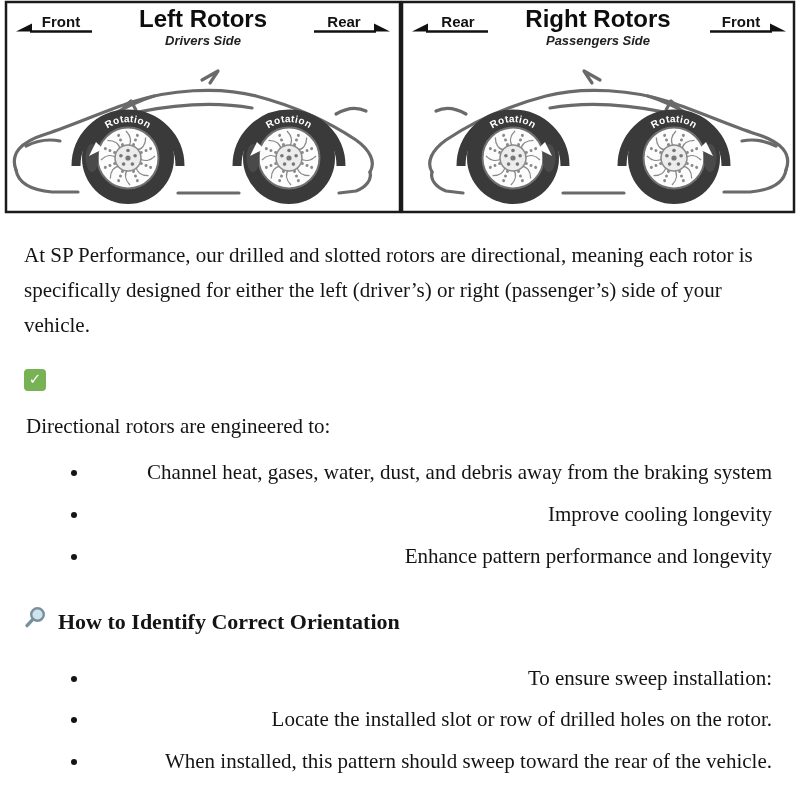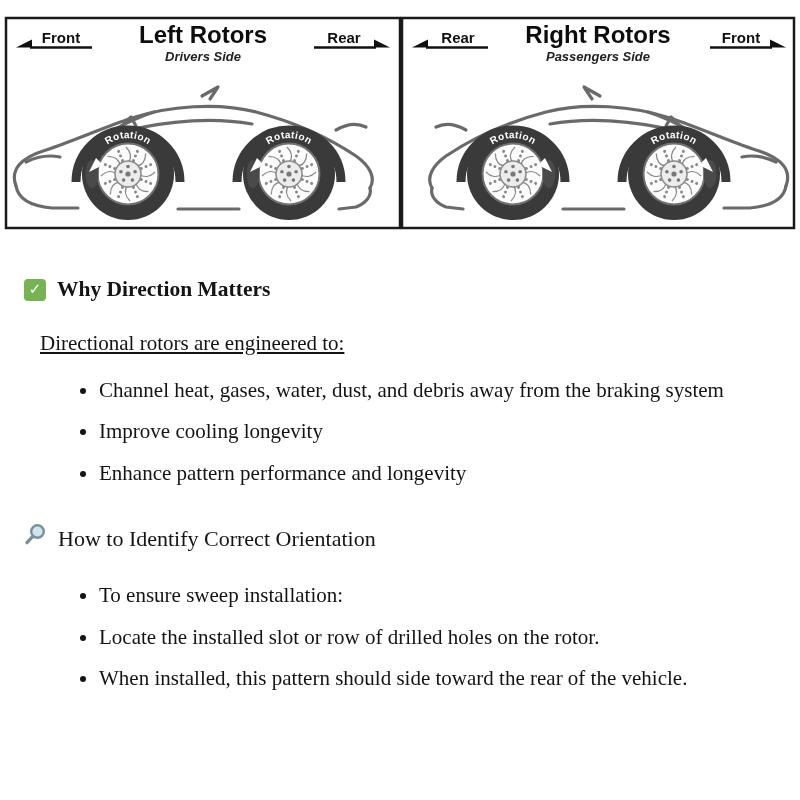--- a/index.html
+++ b/index.html
@@ -2,21 +2,21 @@
 <html><head>
 <meta charset="utf-8">
 <style>
   * { margin: 0; padding: 0; box-sizing: border-box; }
   html, body { background: #ffffff; }
   body {
     width: 800px;
     font-family: "Liberation Serif", "DejaVu Serif", serif;
     color: #141414;
   }
-  .diagram-wrap { padding: 16px 4px 0 4px; }
+  .diagram-wrap { padding: 0 4px 0 4px; }
   svg text { font-family: "Liberation Sans", "DejaVu Sans", sans-serif; }
   .dir-label   { font-size: 15px; font-weight: bold; fill: #111; }
   .panel-title { font-size: 24px; font-weight: bold; fill: #0d0d0d; }
   .panel-sub   { font-size: 13px; font-weight: bold; font-style: italic; fill: #222; }
   .rot         { font-size: 10px; font-weight: bold; fill: #ffffff; letter-spacing: .4px; }
   .uline  { stroke: #111; stroke-width: 2.4; }
   .sketch { fill: none; stroke: #6a6a6a; stroke-width: 3.2; stroke-linecap: round; stroke-linejoin: round; }
   .slot   { fill: none; stroke: #8a8a8a; stroke-width: 1.3; }
   .hole   { fill: #8a8a8a; }
 
@@ -27,38 +27,38 @@
   }
   .intro { margin: 8px 0 10px 0; }
   .section-heading {
     display: flex;
     align-items: center;
     gap: 11px;
     margin: 26px 0 18px 0;
     font-size: 21.5px;
     font-weight: bold;
   }
-  .section-heading.regular { font-weight: normal; font-size: 22px; margin: 30px 0 20px 0; }
+  .section-heading.regular { font-weight: bold; font-size: 22px; margin: 30px 0 20px 0; }
   .check-box {
     width: 22px; height: 22px;
     background: #77b255;
     border-radius: 4px;
     color: #fff;
     display: inline-flex;
     align-items: center;
     justify-content: center;
     font-family: "DejaVu Sans", sans-serif;
     font-size: 15px;
     font-weight: bold;
     flex: 0 0 auto;
   }
   .mag-icon { flex: 0 0 auto; display: inline-block; }
-  .lead { margin: 16px 0 10px 16px; text-decoration: underline; }
+  .lead { margin: 16px 0 10px 2px; }
   ul { margin: 12px 0 24px 0; padding-left: 62px; }
-  li { margin: 7px 13px; }
+  li { margin: 7px 4px; text-align: right; }
 </style>
 </head>
 <body>
 
 <div class="diagram-wrap">
   <svg width="792" height="214" viewBox="0 0 792 214">
     <defs>
       <g id="wheelAsm">
         <path d="M -52,8 A 52 52 0 1 1 52,8" fill="none" stroke="#3a3a3a" stroke-width="9"></path>
         <circle r="46" fill="#3a3a3a"></circle>
@@ -199,26 +199,26 @@
     <g transform="translate(670,158)">
       <path id="arc-r2" d="M -33.8,-12.3 A 36 36 0 0 1 33.8,-12.3" fill="none"></path>
       <text class="rot" text-anchor="middle"><textPath href="#arc-r2" startOffset="50%">Rotation</textPath></text>
       <polygon points="39,-2 32,-16 25,-9" fill="#fff"></polygon>
     </g>
   </svg>
 </div>
 
 <div class="content">
 
+  <p class="intro">At SP Performance, our drilled and slotted rotors are directional, meaning each rotor is specifically designed for either the left (driver’s) or right (passenger’s) side of your vehicle.</p>
 
   <h2 class="section-heading">
     <span class="check-box">
         <span>✓</span>
       </span>
-    <span>Why Direction Matters</span>
   </h2>
 
   <p class="lead">Directional rotors are engineered to:</p>
 
   <ul>
     <li>Channel heat, gases, water, dust, and debris away from the braking system</li>
     <li>Improve cooling longevity</li>
     <li>Enhance pattern performance and longevity</li>
   </ul>
 
@@ -228,16 +228,16 @@
         <circle cx="13.5" cy="8.5" r="6.3" fill="#cfe3ee" stroke="#78909c" stroke-width="2.4"></circle>
         <line x1="8.8" y1="13.4" x2="3" y2="19.6" stroke="#78909c" stroke-width="3.4" stroke-linecap="round"></line>
       </svg>
     </span>
     <span>How to Identify Correct Orientation</span>
   </h2>
 
   <ul>
     <li>To ensure sweep installation:</li>
     <li>Locate the installed slot or row of drilled holes on the rotor.</li>
-    <li>When installed, this pattern should side toward the rear of the vehicle.</li>
+    <li>When installed, this pattern should sweep toward the rear of the vehicle.</li>
   </ul>
 
 </div>
 
 </body></html>

